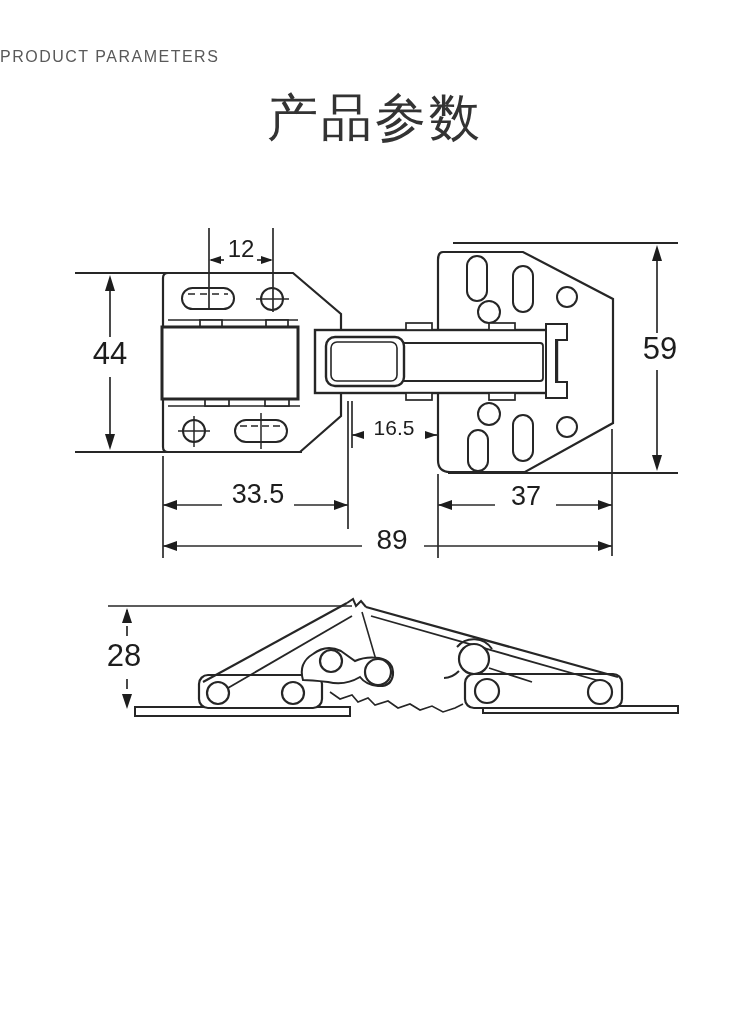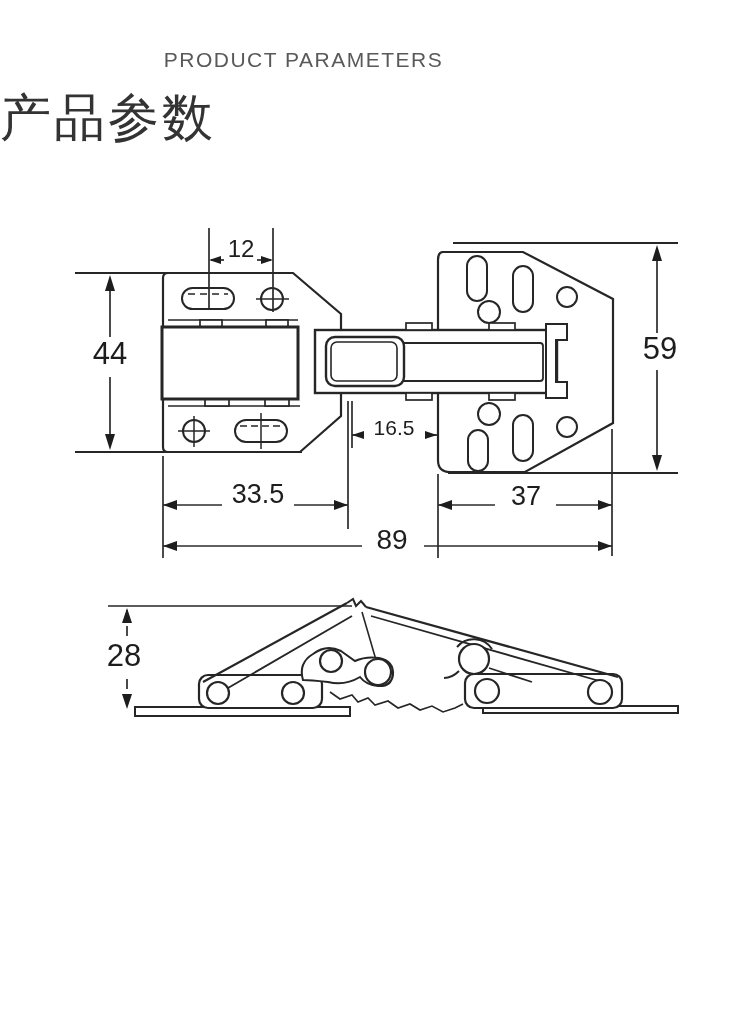--- a/index.html
+++ b/index.html
@@ -1,20 +1,20 @@
 <!DOCTYPE html>
 <html><head>
 <meta charset="utf-8">
 <style>
   html,body{margin:0;padding:0;background:#ffffff;}
   .page{position:relative;width:750px;height:1028px;background:#ffffff;overflow:hidden;
         font-family:"Liberation Sans",sans-serif;}
-  .subtitle{position:absolute;top:48px;left:0;width:607px;text-align:center;
-            font-size:21px;letter-spacing:1.5px;color:#595959;font-weight:400;}
-  .title{position:absolute;top:84px;left:0;width:750px;
+  .subtitle{position:absolute;top:48px;left:0;width:607px;text-align:left;
+            font-size:16px;letter-spacing:1.5px;color:#595959;font-weight:400;}
+  .title{position:absolute;top:84px;left:0;width:750px;text-align:center;
          font-size:51px;letter-spacing:3px;color:#333333;font-weight:400;}
   svg{position:absolute;top:220px;left:0;}
   .s{stroke:#262626;fill:none;}
   .sw{stroke:#262626;fill:#ffffff;}
   .thin{stroke-width:1.5;}
   .dim{stroke:#2b2b2b;fill:none;stroke-width:1.7;}
   .arrow{fill:#1d1d1d;stroke:none;}
   .dim-text{font-family:"Liberation Sans",sans-serif;fill:#1d1d1d;}
 </style>
 </head>

